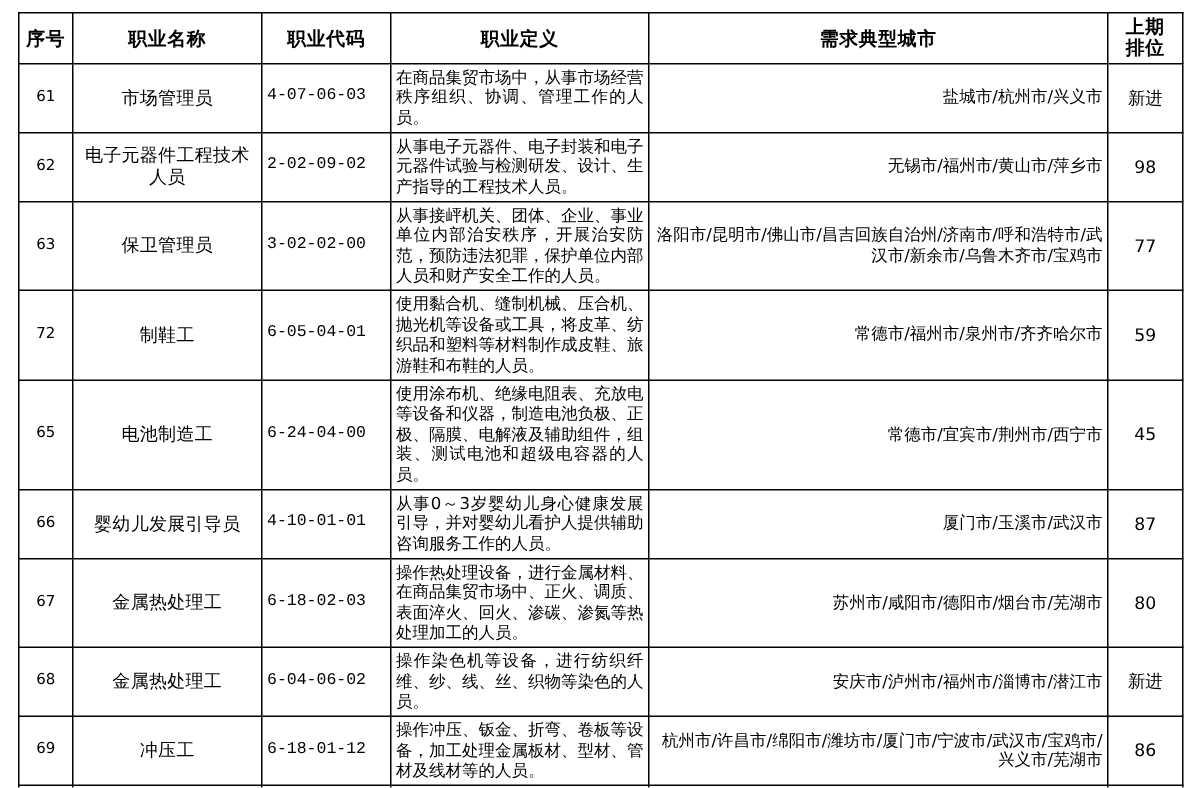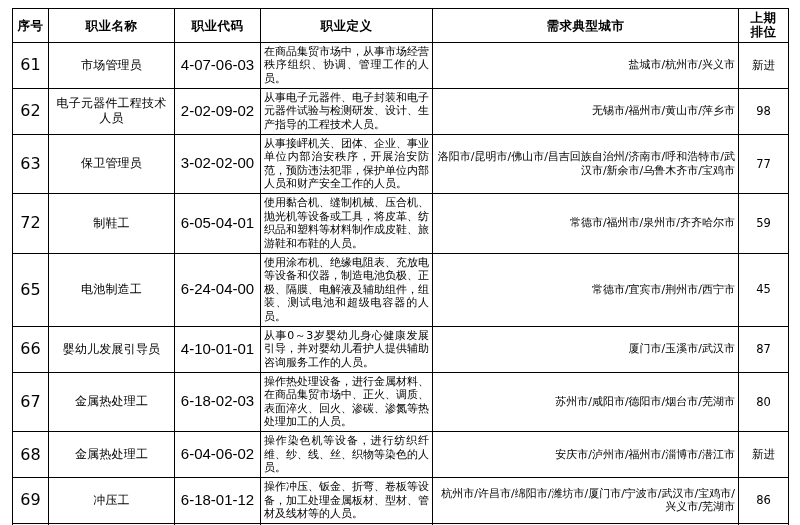--- a/index.html
+++ b/index.html
@@ -43,32 +43,31 @@
   
   col.c-no     { width: 36px; }
   col.c-name   { width: 126px; }
   col.c-code   { width: 86px; }
   col.c-def    { width: 172px; }
   col.c-city   { width: 306px; }
   col.c-rank   { width: 50px; }
 
   td.no {
     text-align: center;
-    font-size: 16px;
+    font-size: 10px;
   }
   td.name {
     text-align: center;
     font-size: 12px;
     letter-spacing: 0.2px;
     margin-left: 40px;
   }
   td.code {
-    text-align: center;
-    font-size: 15px;
-    font-family: Liberation Sans, sans-serif;
+    font-size: 11px;
+    font-family: Liberation Mono, monospace;
   }
   td.def {
     text-align: justify;
     text-align-last: left;
     font-size: 11px;
     line-height: 1.3;
     padding: 3px 4px;
   }
   td.city {
     text-align: right;

